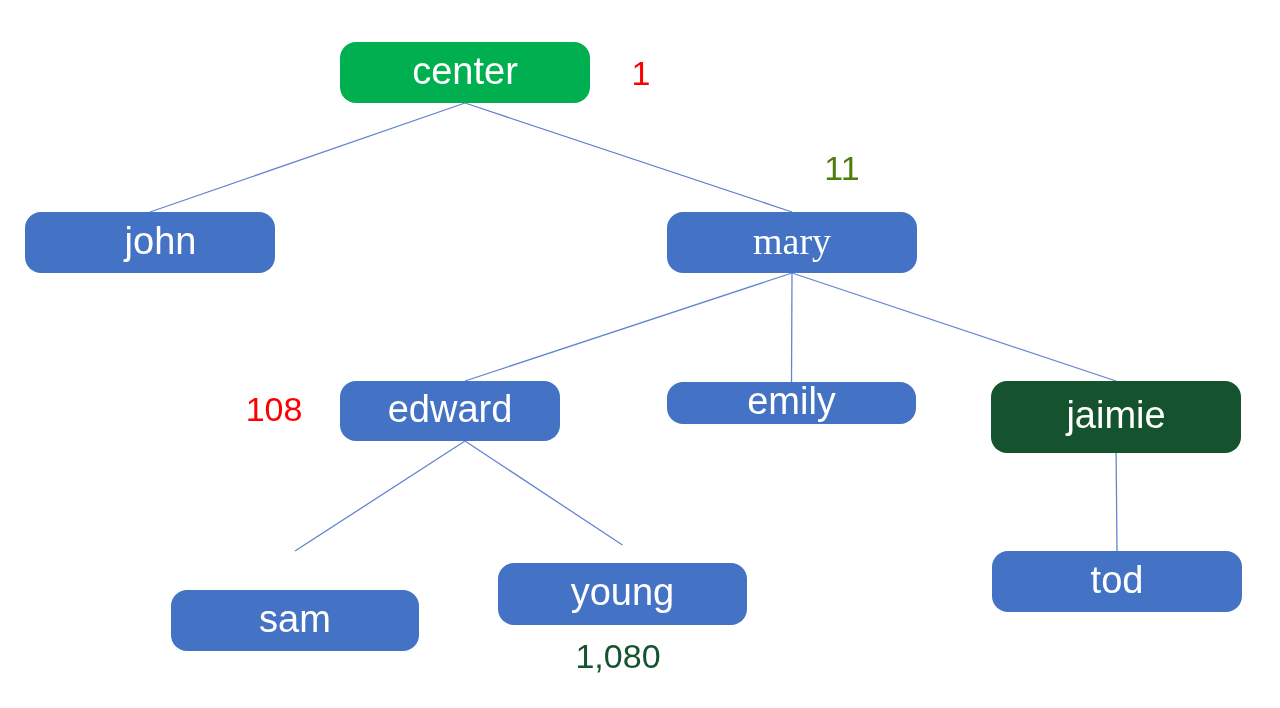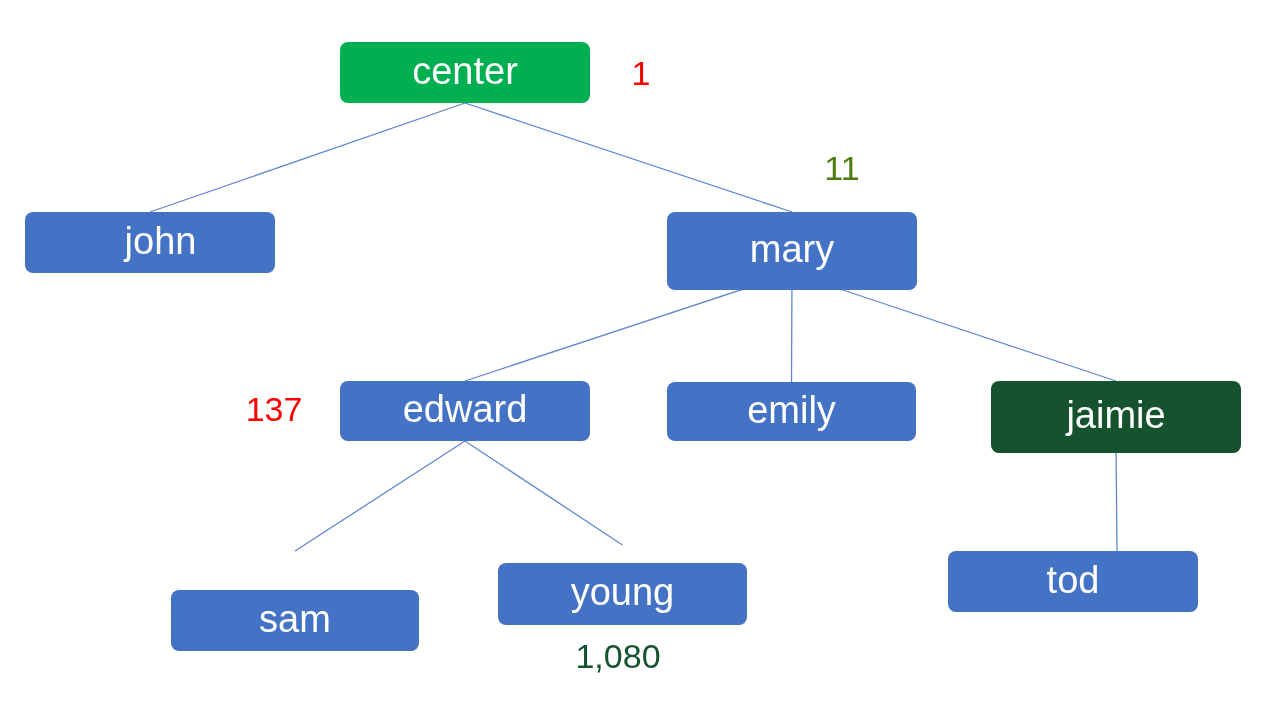--- a/index.html
+++ b/index.html
@@ -19,21 +19,21 @@
     position: absolute;
     left: 0; top: 0;
     width: 1280px;
     height: 708px;
   }
   .node {
     position: absolute;
     display: flex;
     align-items: center;
     justify-content: center;
-    border-radius: 8px;
+    border-radius: 16px;
     color: #ffffff;
     font-size: 38px;
     line-height: 1;
     padding-bottom: 4px;
     box-sizing: border-box;
   }
   .annotation {
     position: absolute;
     transform: translate(-50%, -50%);
     font-size: 34px;
@@ -51,27 +51,27 @@
       <line x1="792" y1="273" x2="465" y2="381" stroke="#6386CE" stroke-width="1.3"></line>
       <line x1="792" y1="273" x2="791.5" y2="382" stroke="#6386CE" stroke-width="1.3"></line>
       <line x1="792" y1="273" x2="1116" y2="381" stroke="#6386CE" stroke-width="1.3"></line>
       <line x1="465" y1="441" x2="295" y2="551" stroke="#6386CE" stroke-width="1.3"></line>
       <line x1="465" y1="441" x2="622.5" y2="545" stroke="#6386CE" stroke-width="1.3"></line>
       <line x1="1116" y1="441" x2="1117" y2="551" stroke="#6386CE" stroke-width="1.3"></line>
     </svg>
   <div id="nodes-layer">
       <div class="node" style="left: 340px; top: 42px; width: 250px; height: 61px; background: rgb(0, 176, 80); color: rgb(255, 255, 255);">center</div>
       <div class="node" style="left: 25px; top: 212px; width: 250px; height: 61px; background: rgb(68, 114, 196); color: rgb(255, 255, 255); padding-left: 21px;">john</div>
-      <div class="node" style="left: 667px; top: 212px; width: 250px; height: 78px; background: rgb(68, 114, 196); color: rgb(255, 255, 255);">mary</div>
-      <div class="node" style="left: 340px; top: 381px; width: 250px; height: 60px; background: rgb(68, 114, 196); color: rgb(255, 255, 255);">edward</div>
-      <div class="node" style="left: 667px; top: 382px; width: 249px; height: 59px; background: rgb(68, 114, 196); color: rgb(255, 255, 255);">emily</div>
+      <div class="node" style="left: 667px; top: 212px; width: 250px; height: 61px; background: rgb(68, 114, 196); color: rgb(255, 255, 255); font-family: Liberation Serif, serif;">mary</div>
+      <div class="node" style="left: 340px; top: 381px; width: 220px; height: 60px; background: rgb(68, 114, 196); color: rgb(255, 255, 255);">edward</div>
+      <div class="node" style="left: 667px; top: 382px; width: 249px; height: 42px; background: rgb(68, 114, 196); color: rgb(255, 255, 255);">emily</div>
       <div class="node" style="left: 991px; top: 381px; width: 250px; height: 72px; background: #14532d; color: rgb(255, 255, 255);">jaimie</div>
       <div class="node" style="left: 171px; top: 551px; width: 248px; height: 61px; background: rgb(68, 114, 196); color: rgb(255, 255, 255); margin-top: 39px;">sam</div>
       <div class="node" style="left: 498px; top: 545px; width: 249px; height: 62px; background: rgb(68, 114, 196); color: rgb(255, 255, 255); margin-top: 18px;">young</div>
-      <div class="node" style="left: 948px; top: 551px; width: 250px; height: 61px; background: rgb(68, 114, 196); color: rgb(255, 255, 255);">tod</div>
+      <div class="node" style="left: 992px; top: 551px; width: 250px; height: 61px; background: rgb(68, 114, 196); color: rgb(255, 255, 255);">tod</div>
     </div>
   <div id="annotations-layer">
       <div class="annotation" style="left: 641px; top: 73px; color: rgb(255, 0, 0);">1</div>
       <div class="annotation" style="left: 842px; top: 168px; color: #4d7c0f;">11</div>
-      <div class="annotation" style="left: 274px; top: 409px; color: rgb(255, 0, 0);">137</div>
+      <div class="annotation" style="left: 274px; top: 409px; color: rgb(255, 0, 0);">108</div>
       <div class="annotation" style="left: 618px; top: 656px; color: #14532d;">1,080</div>
     </div>
 </div>
 
 </body></html>

